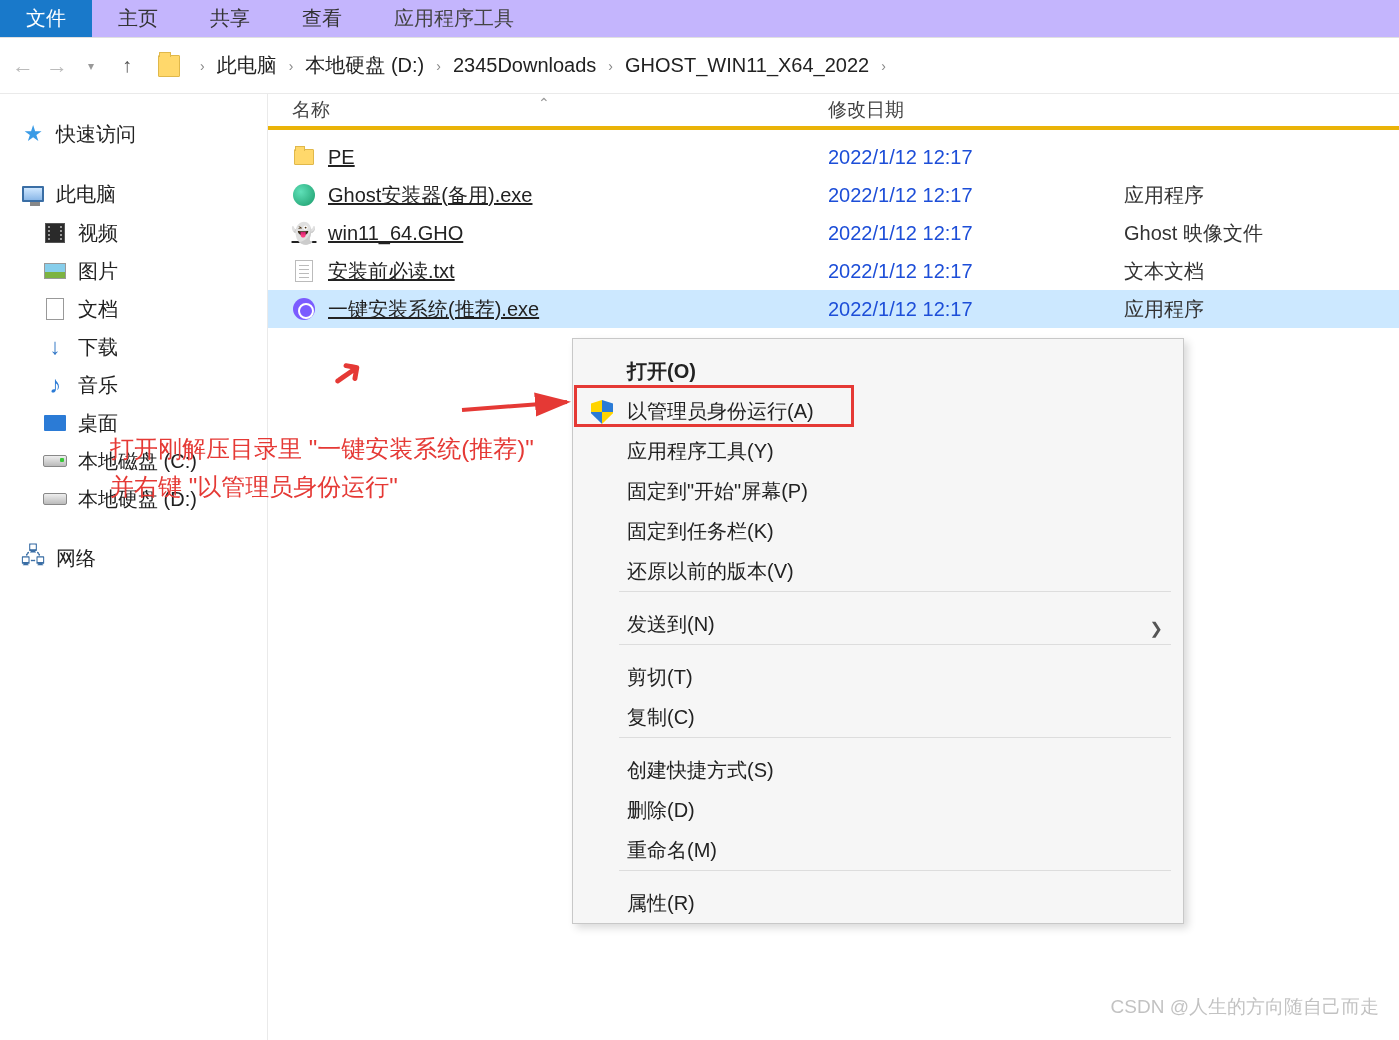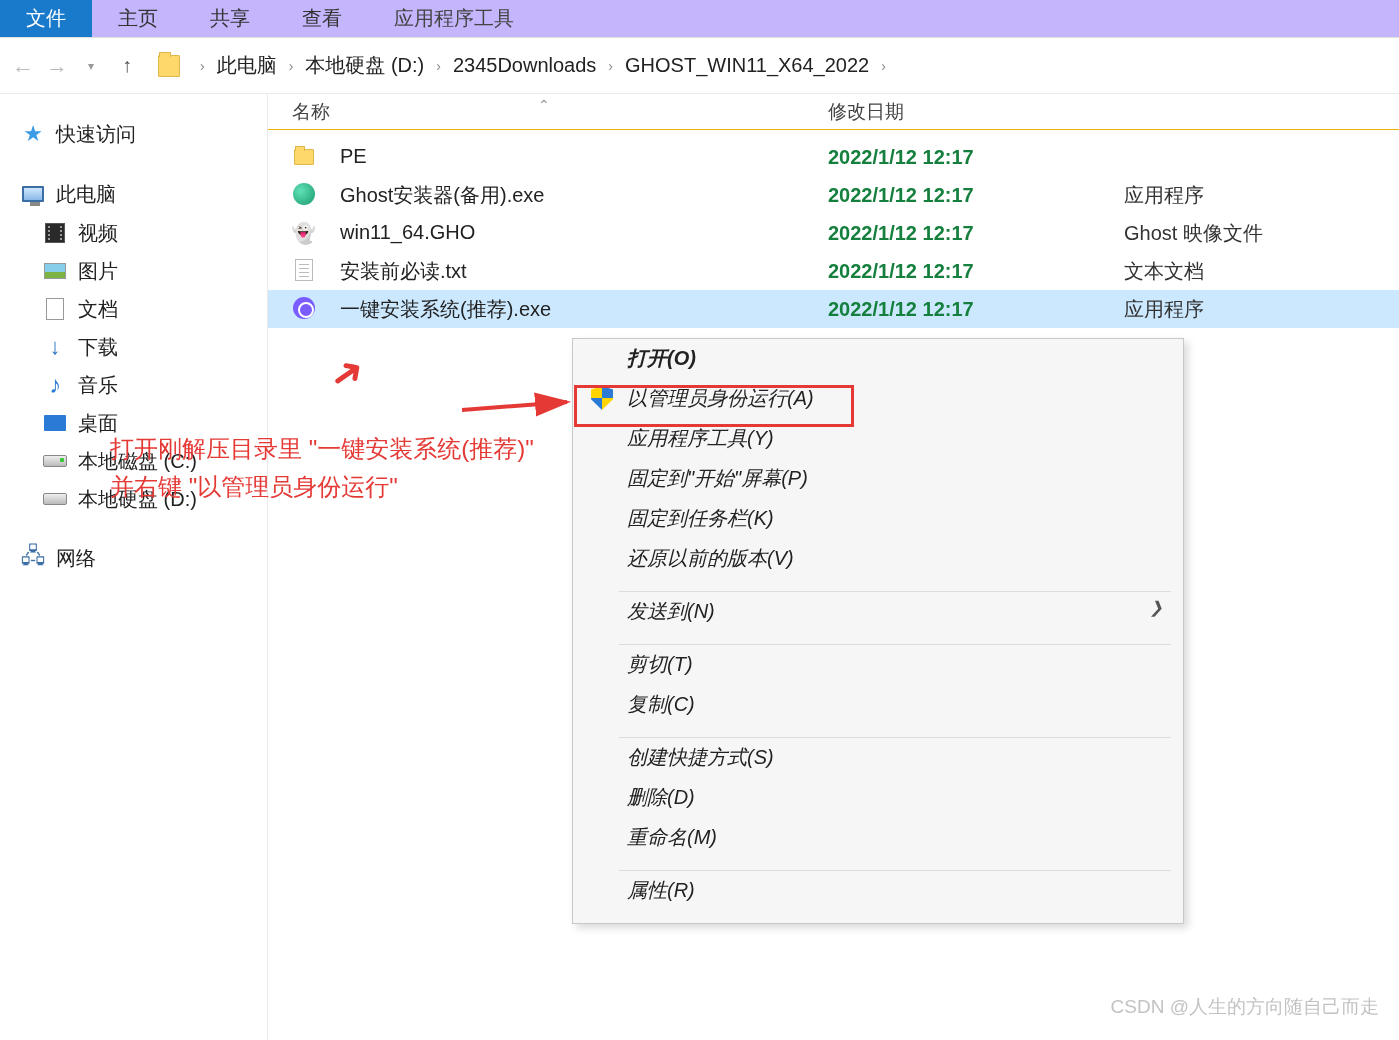--- a/index.html
+++ b/index.html
@@ -27,31 +27,31 @@
   .split { display: flex; height: calc(100% - 94px); }
   .sidebar { width: 268px; border-right: 1px solid #eaeaea; padding-top: 20px; }
   .content { flex: 1; }
   
   .nav-item { display: flex; align-items: center; height: 40px; padding-left: 20px; gap: 10px; font-size: 20px; color: #222; }
   .nav-item.sub { padding-left: 42px; height: 38px; }
   .nav-item .icon { width: 26px; height: 26px; display: flex; align-items: center; justify-content: center; flex-shrink: 0; }
   .nav-section-gap { height: 20px; }
   
   
-  .cols { display: flex; height: 36px; align-items: center; border-bottom: 1px solid #eab308; color: #444; font-size: 19px; }
+  .cols { display: flex; height: 36px; align-items: center; border-bottom: 4px solid #eab308; color: #444; font-size: 19px; }
   .col-name { width: 560px; padding-left: 24px; position: relative; }
   .col-sort:after { content: "⌃"; position: absolute; left: 270px; top: -2px; color: #999; font-size: 14px; }
   .col-date { width: 290px; }
   .col-type { flex: 1; padding-left: 6px; }
   
   .files { padding-top: 8px; }
   .row { display: flex; align-items: center; height: 38px; font-size: 20px; }
   .row.selected { background: #cce8ff; }
-  .row .c-name { width: 560px; padding-left: 24px; display: flex; gap: 24px; }
-  .row .c-date { width: 290px; color: #15803d; font-weight: bold; }
+  .row .c-name { width: 560px; padding-left: 24px; display: flex; align-items: center; gap: 12px; text-decoration: underline; }
+  .row .c-date { width: 290px; color: #1d4ed8; }
   .row .c-type { flex: 1; color: #333; padding-left: 6px; }
   .ficon { width: 24px; height: 24px; flex-shrink: 0; display: flex; align-items: center; justify-content: center; }
   
   
   .ic-folder { background:#ffd86b; border:1px solid #e0b84a; width:20px; height:16px; border-radius:1px; position:relative; }
   .ic-folder:before { content:""; position:absolute; top:-4px; left:0; width:8px; height:4px; background:#ffd86b; border:1px solid #e0b84a; border-bottom:none; }
   .ic-exe-green { width:22px; height:22px; border-radius:50%; background: radial-gradient(circle at 35% 35%, #5fe0b8, #1a9b6a); }
   .ic-gho { font-size:20px; color:#d8a84a; }
   .ic-txt { width:18px; height:22px; background:#fff; border:1px solid #bbb; position:relative; }
   .ic-txt:before { content:""; position:absolute; top:4px; left:3px; right:3px; height:1px; background:#bbb; box-shadow: 0 4px 0 #bbb, 0 8px 0 #bbb, 0 12px 0 #bbb; }
@@ -68,21 +68,21 @@
   .ic-doc { width:18px; height:22px; background:#fff; border:1px solid #999; }
   .ic-dl { color:#3478c7; font-size:22px; font-weight:bold; }
   .ic-music { color:#2b7bd6; font-size:24px; }
   .ic-desk { width:22px; height:16px; background:#2b7bd6; border-radius:1px; }
   .ic-drive { width:24px; height:12px; background:linear-gradient(#eee,#bbb); border:1px solid #888; border-radius:2px; position:relative; }
   .ic-drive.c:after { content:""; position:absolute; right:2px; top:2px; width:4px; height:4px; background:#3ac73a; border-radius:1px; }
   .ic-net { color:#3a6ea5; font-size:22px; }
   
   
   .ctx { position: absolute; left: 572px; top: 338px; width: 612px; background: #f6f6f6; border: 1px solid #c8c8c8; box-shadow: 4px 4px 8px rgba(0,0,0,.15); padding: 6px 2px; }
-  .ctx-item { height: 40px; display: flex; align-items: flex-start; padding-left: 52px; font-size: 20px; position: relative; font-style: italic; }
+  .ctx-item { height: 40px; display: flex; align-items: flex-end; padding-left: 52px; font-size: 20px; position: relative; }
   .ctx-item .ctx-icon { position: absolute; left: 14px; width: 26px; height: 26px; display:flex; align-items:center; justify-content:center; }
   .ctx-item .arrow { position: absolute; right: 18px; color: #555; font-size: 16px; }
   .ctx-sep { height: 1px; background: #ddd; margin: 6px 10px 6px 44px; }
   .ctx-highlight { position: absolute; left: 574px; top: 385px; width: 280px; height: 42px; border: 3px solid #e53935; pointer-events: none; }
   
   
   .ic-shield { width:22px; height:24px; background: conic-gradient(#2b7bd6 0 25%, #ffd400 25% 50%, #2b7bd6 50% 75%, #ffd400 75% 100%); clip-path: polygon(50% 0, 100% 15%, 100% 55%, 50% 100%, 0 55%, 0 15%); }
   
   
   .anno-arrow1 { position:absolute; left:330px; top:350px; color:#e53935; font-size:40px; transform: rotate(-35deg); pointer-events:none; }

